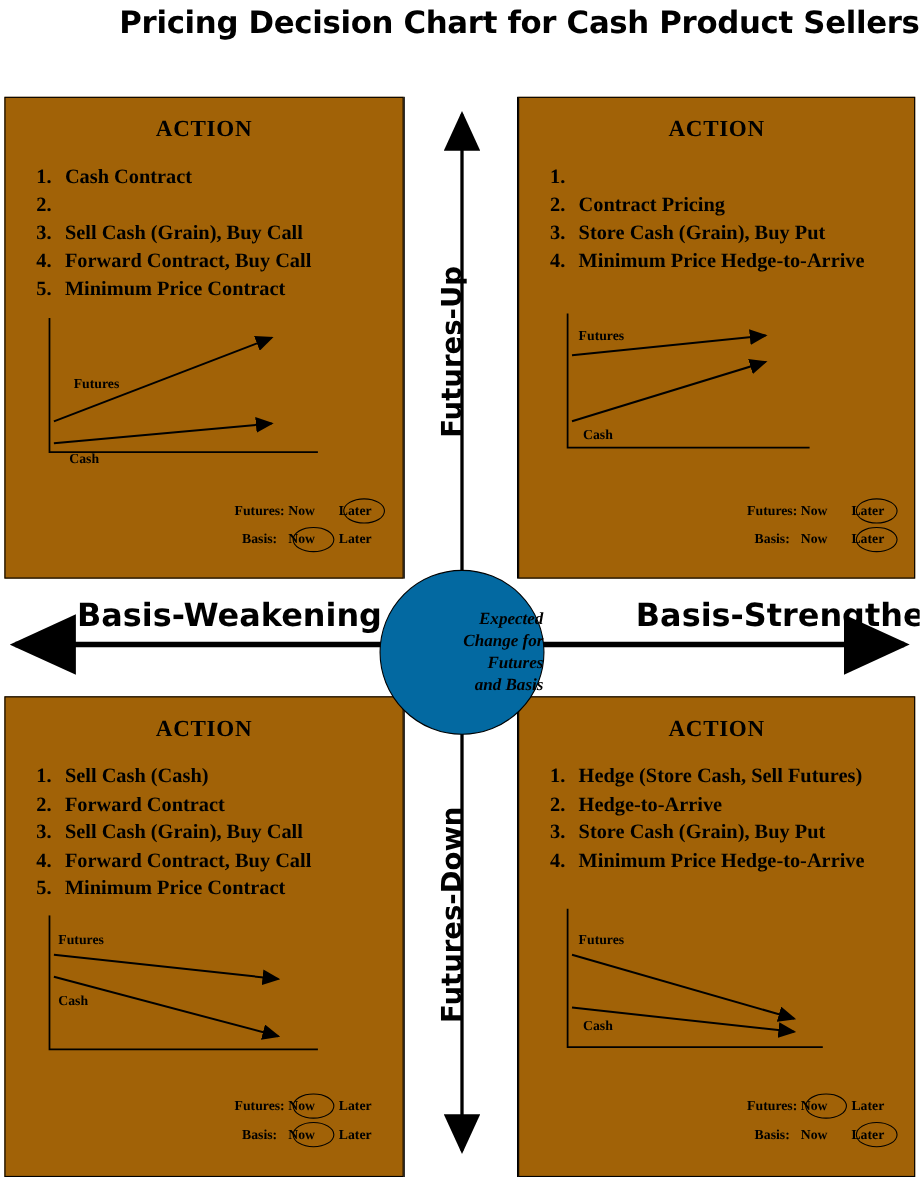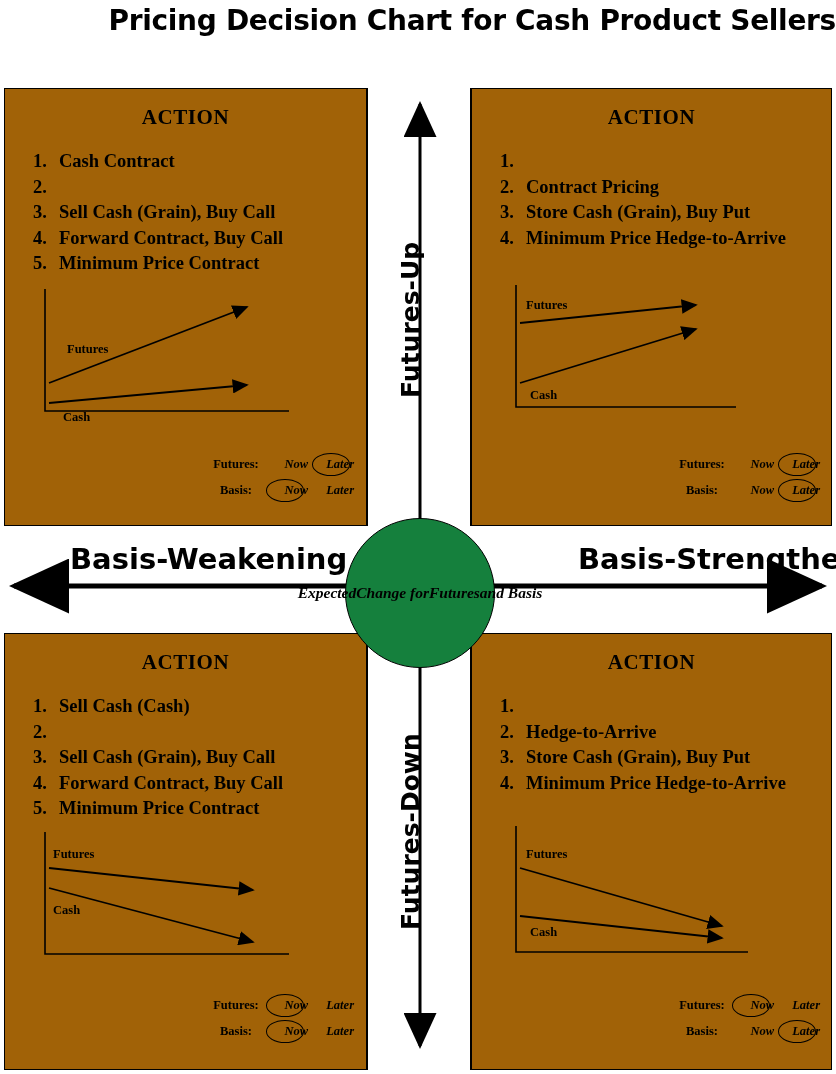--- a/index.html
+++ b/index.html
@@ -116,24 +116,23 @@
     font-size: 12.5px;
   }
   .nl-row {
     display: flex;
     align-items: center;
     height: 26px;
   }
   .nl-key   { width: 52px; text-align: center; }
   .nl-opt   {
     width: 46px;
-    text-align: right;
+    text-align: left;
     padding: 2px 0;
     position: relative;
-    font-style: italic;
   }
   .nl-opt.circled::after {
     content: "";
     position: absolute;
     left: 4px;
     right: 4px;
     top: -2px;
     bottom: -2px;
     border: 1.4px solid #000;
     border-radius: 50%;
@@ -180,24 +179,24 @@
 
   
   #center-circle {
     position: absolute;
     left: 345px;
     top: 518px;
     width: 148px;
     height: 148px;
     border: 1.6px solid #000;
     border-radius: 50%;
-    background: #15803d;
+    background: #0369a1;
     display: flex;
-    flex-direction: row;
-    align-items: center;
+    flex-direction: column;
+    align-items: flex-end;
     justify-content: center;
   }
   #center-circle span {
     font-family: "Liberation Serif", serif;
     font-weight: bold;
     font-style: italic;
     font-size: 15.5px;
     line-height: 20px;
     white-space: nowrap;
   }
@@ -316,20 +315,21 @@
 
   <div class="quadrant" id="quadrant-bottom-left">
     <div class="action-heading">ACTION</div>
     <ul class="action-list">
       <li>
           <span class="num">1.</span>
           <span>Sell Cash (Cash)</span>
         </li>
       <li>
           <span class="num">2.</span>
+          <span>Forward Contract</span>
         </li>
       <li>
           <span class="num">3.</span>
           <span>Sell Cash (Grain), Buy Call</span>
         </li>
       <li>
           <span class="num">4.</span>
           <span>Forward Contract, Buy Call</span>
         </li>
       <li>
@@ -365,20 +365,21 @@
         <span class="nl-opt">Later</span>
       </div>
     </div>
   </div>
 
   <div class="quadrant" id="quadrant-bottom-right">
     <div class="action-heading">ACTION</div>
     <ul class="action-list">
       <li>
           <span class="num">1.</span>
+          <span>Hedge (Store Cash, Sell Futures)</span>
         </li>
       <li>
           <span class="num">2.</span>
           <span>Hedge-to-Arrive</span>
         </li>
       <li>
           <span class="num">3.</span>
           <span>Store Cash (Grain), Buy Put</span>
         </li>
       <li>

